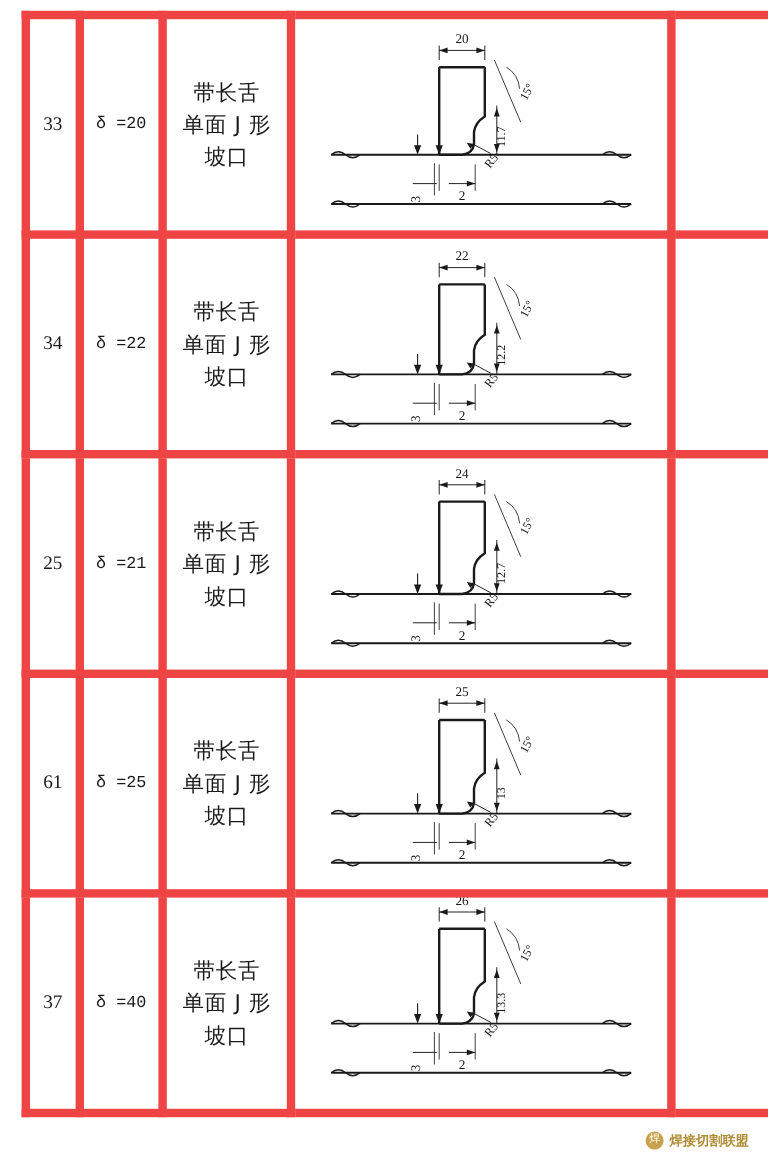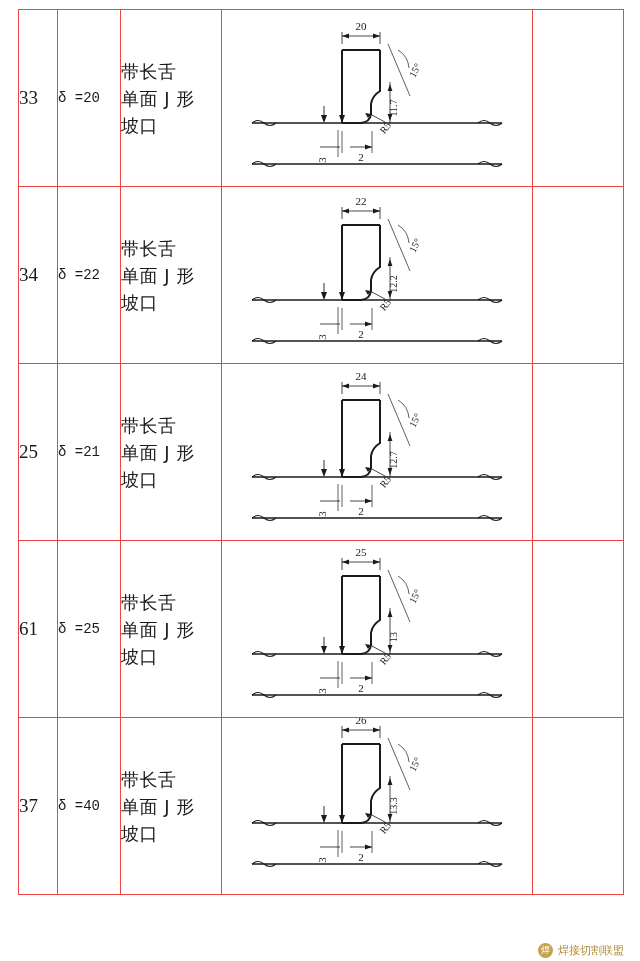--- a/index.html
+++ b/index.html
@@ -21,35 +21,35 @@
     height: 961px;
     box-sizing: border-box;
   }
   table.spec-table {
     border-collapse: collapse;
     width: 602px;
     margin: 9px 0 0 18px;
     table-layout: fixed;
   }
   table.spec-table td {
-    border: 1px solid #ef4444;
+    border: 7px solid #ef4444;
     padding: 0;
     vertical-align: middle;
-    text-align: left;
+    text-align: center;
   }
   .col-no { width: 38px; }
   .col-thk { width: 62px; }
   .col-name { width: 100px; }
   .col-fig { width: 310px; }
   .col-last { width: 90px; }
 
   .row-h { height: 176px; }
 
   .cell-no {
-    font-size: 19px;
+    font-size: 16px;
     font-family: "Liberation Serif", serif;
   }
   .cell-thk {
     font-size: 14px;
     font-family: Liberation Mono, monospace;
     white-space: nowrap;
   }
   .cell-name {
     font-size: 18px;
     line-height: 1.5;
@@ -81,21 +81,21 @@
     width: 15px;
     height: 15px;
     border-radius: 50%;
     background: #c8a24a;
     color: #fff;
     font-size: 9px;
     line-height: 15px;
     text-align: center;
     font-family: "DejaVu Sans", sans-serif;
   }
-  .wm .wm-text { color: #b08b36; }
+  .wm .wm-text { color: #b08b36; font-weight: bold; }
   text {
     font-family: "Liberation Serif", serif;
     fill: #1a1a1a;
   }
   .dimtext { font-size: 11px; }
   .smalltext { font-size: 10px; }
 </style>
 </head>
 <body>
 

